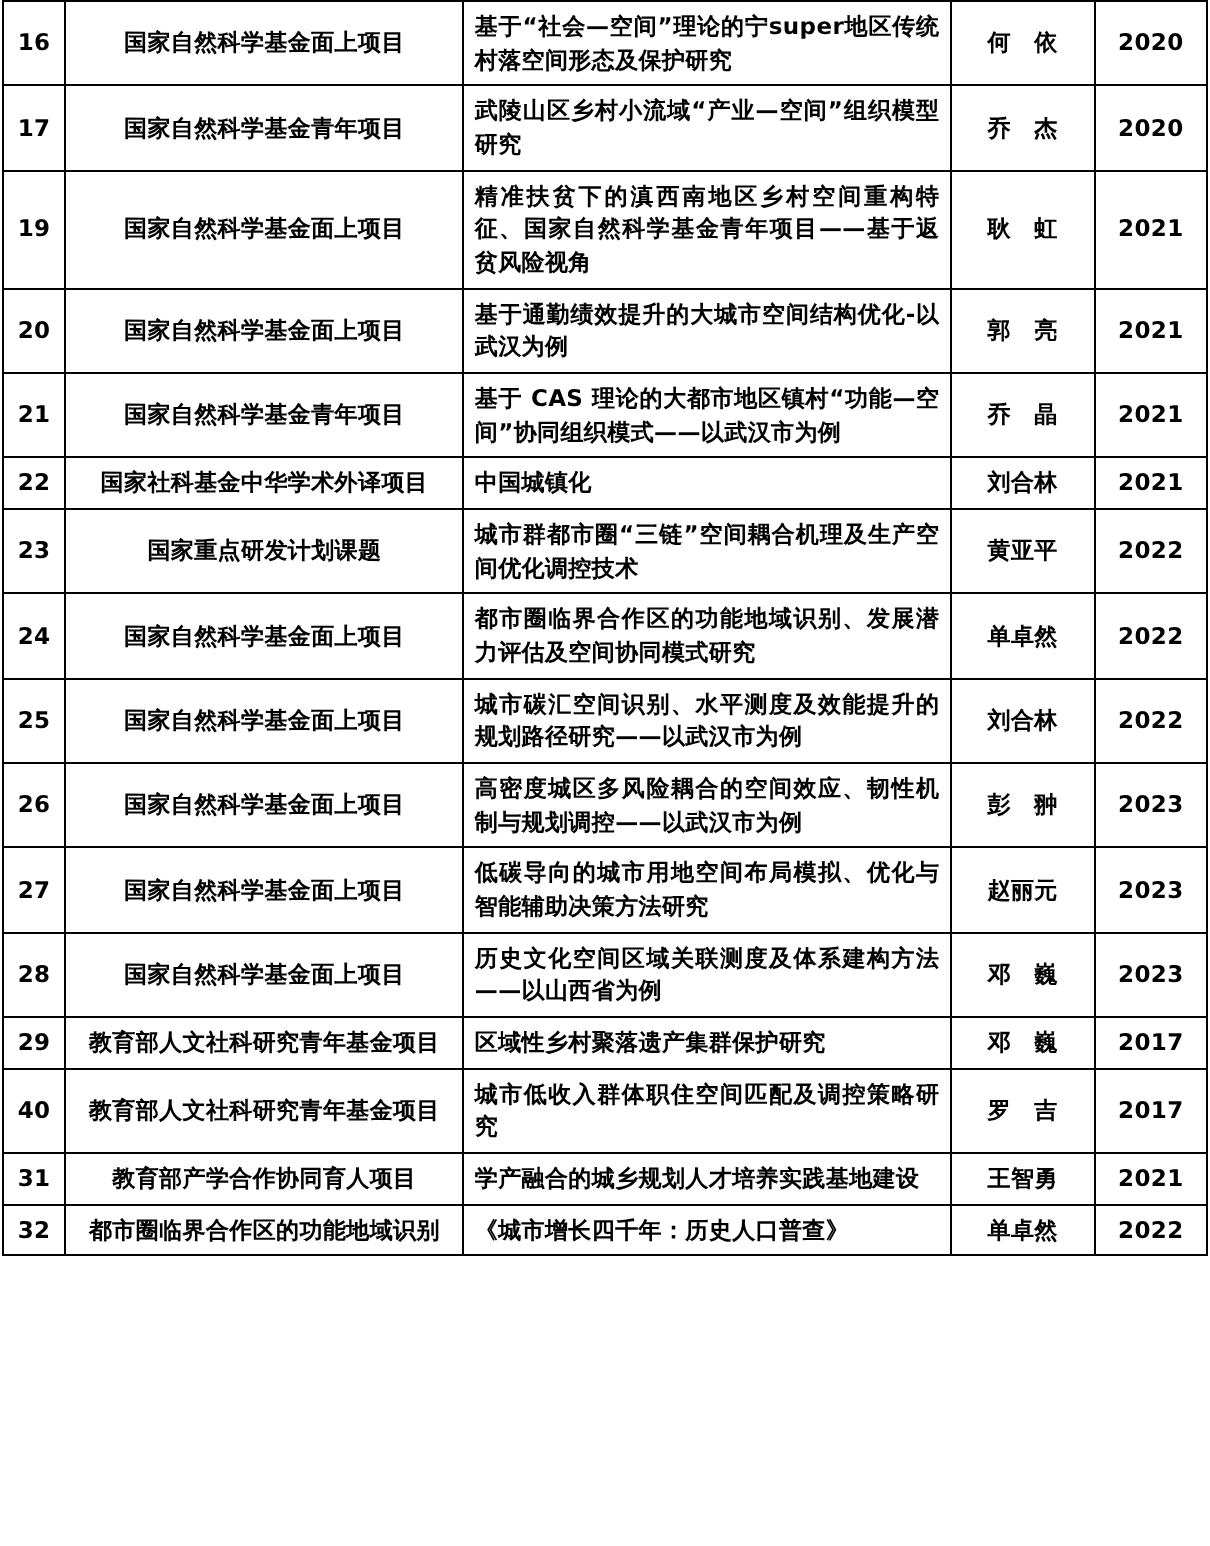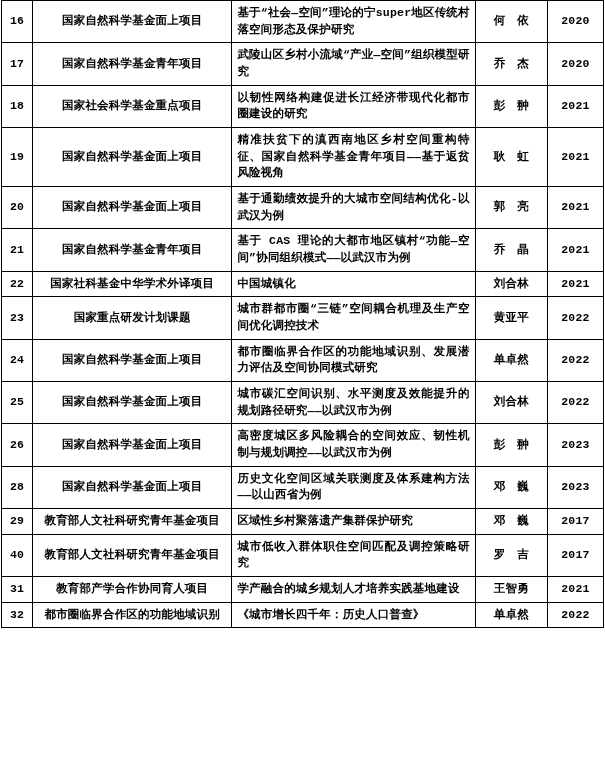--- a/index.html
+++ b/index.html
@@ -18,21 +18,20 @@
     width: 605px;
     height: 773px;
     position: relative;
     box-sizing: border-box;
   }
   table.grant-table {
     border-collapse: collapse;
     width: 603px;
     margin: 0 auto;
     table-layout: fixed;
-    font-family: Liberation Mono, monospace;
   }
   table.grant-table td {
     border: 1px solid #000000;
     padding: 4px 5px;
     vertical-align: middle;
     font-size: 11.5px;
     line-height: 1.45;
     font-weight: bold;
     letter-spacing: 0.2px;
   }
@@ -90,27 +89,20 @@
           <td class="year-cell">2020</td>
         </tr>
         <tr>
           <td class="index-cell">17</td>
           <td class="program-cell">国家自然科学基金青年项目</td>
           <td class="title-cell">武陵山区乡村小流域“产业—空间”组织模型研究</td>
           <td class="person-cell">乔　杰</td>
           <td class="year-cell">2020</td>
         </tr>
         <tr>
-          <td class="index-cell">18</td>
-          <td class="program-cell">国家社会科学基金重点项目</td>
-          <td class="title-cell">以韧性网络构建促进长江经济带现代化都市圈建设的研究</td>
-          <td class="person-cell">彭　翀</td>
-          <td class="year-cell">2021</td>
-        </tr>
-        <tr>
           <td class="index-cell">19</td>
           <td class="program-cell">国家自然科学基金面上项目</td>
           <td class="title-cell">精准扶贫下的滇西南地区乡村空间重构特征、国家自然科学基金青年项目——基于返贫风险视角</td>
           <td class="person-cell">耿　虹</td>
           <td class="year-cell">2021</td>
         </tr>
         <tr>
           <td class="index-cell">20</td>
           <td class="program-cell">国家自然科学基金面上项目</td>
           <td class="title-cell">基于通勤绩效提升的大城市空间结构优化-以武汉为例</td>
@@ -150,20 +142,27 @@
           <td class="program-cell">国家自然科学基金面上项目</td>
           <td class="title-cell">城市碳汇空间识别、水平测度及效能提升的规划路径研究——以武汉市为例</td>
           <td class="person-cell">刘合林</td>
           <td class="year-cell">2022</td>
         </tr>
         <tr>
           <td class="index-cell">26</td>
           <td class="program-cell">国家自然科学基金面上项目</td>
           <td class="title-cell">高密度城区多风险耦合的空间效应、韧性机制与规划调控——以武汉市为例</td>
           <td class="person-cell">彭　翀</td>
+          <td class="year-cell">2023</td>
+        </tr>
+        <tr>
+          <td class="index-cell">27</td>
+          <td class="program-cell">国家自然科学基金面上项目</td>
+          <td class="title-cell">低碳导向的城市用地空间布局模拟、优化与智能辅助决策方法研究</td>
+          <td class="person-cell">赵丽元</td>
           <td class="year-cell">2023</td>
         </tr>
         <tr>
           <td class="index-cell">28</td>
           <td class="program-cell">国家自然科学基金面上项目</td>
           <td class="title-cell">历史文化空间区域关联测度及体系建构方法——以山西省为例</td>
           <td class="person-cell">邓　巍</td>
           <td class="year-cell">2023</td>
         </tr>
         <tr>

